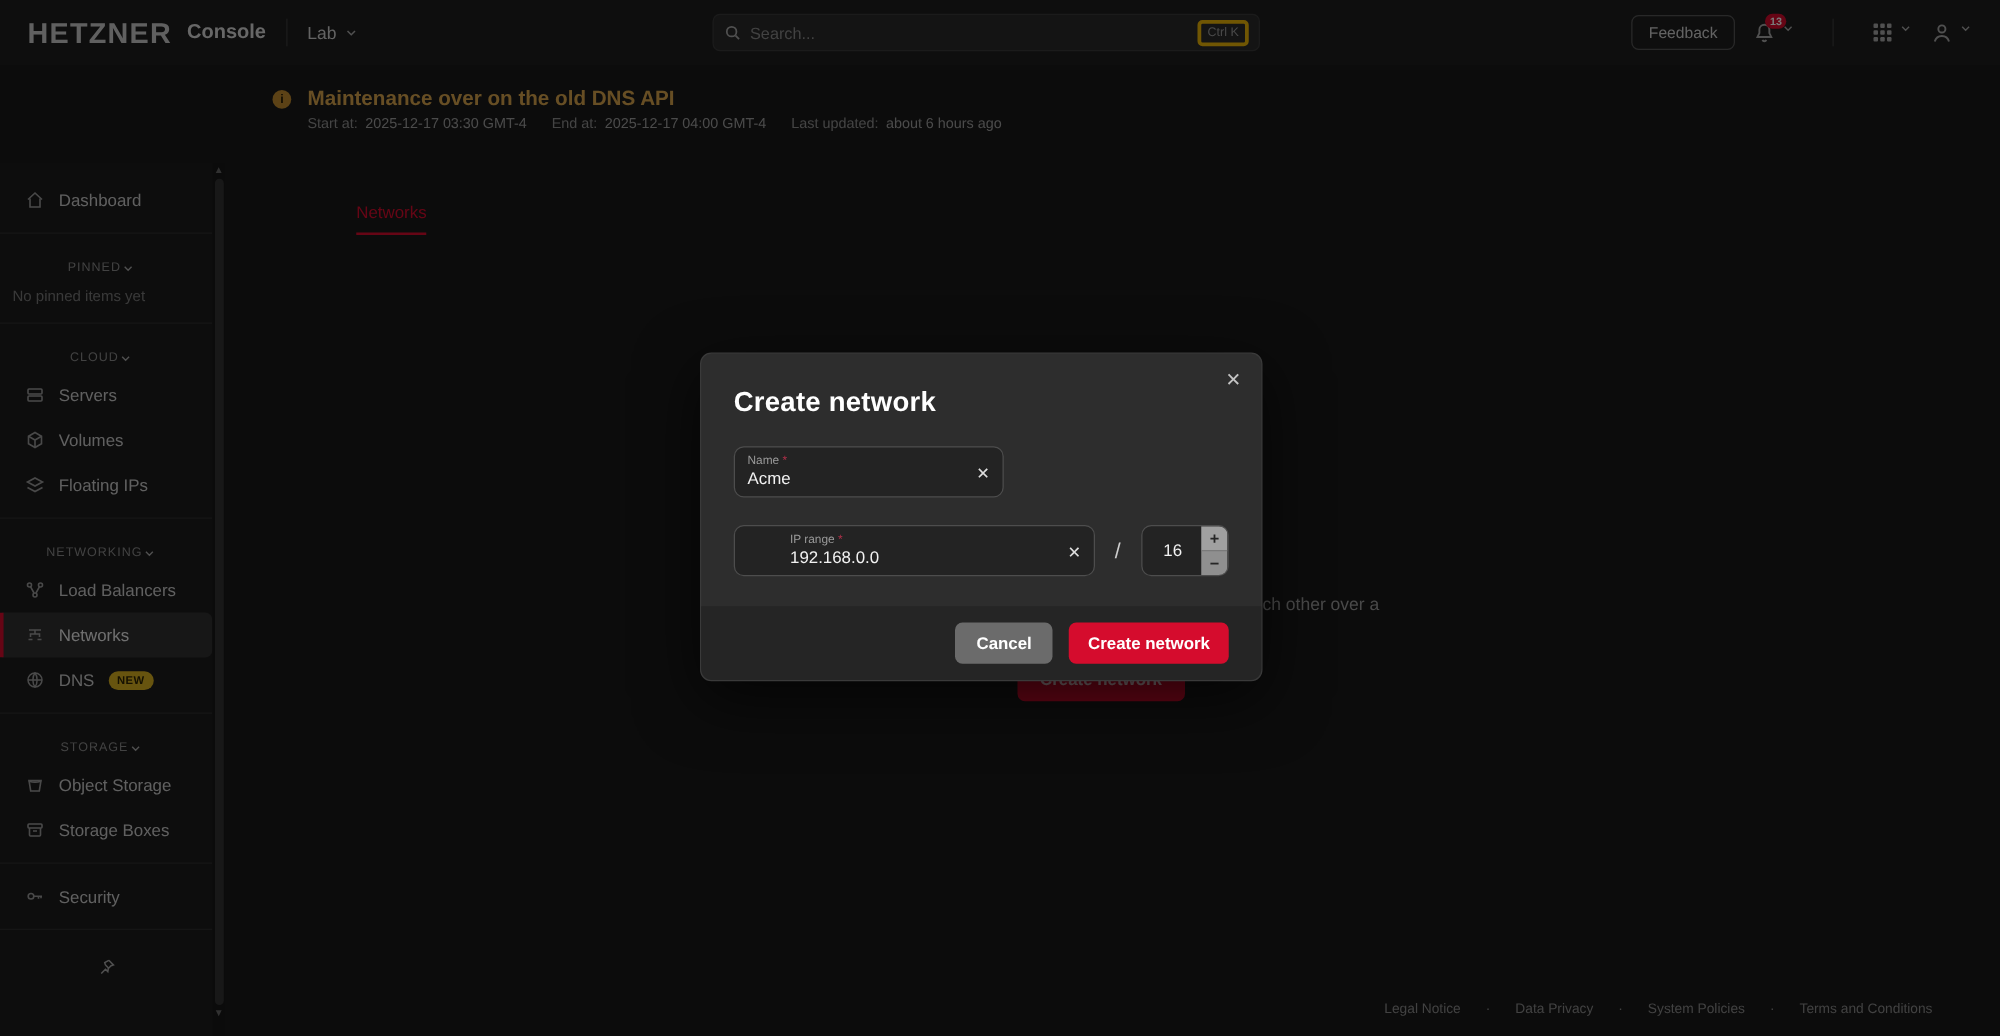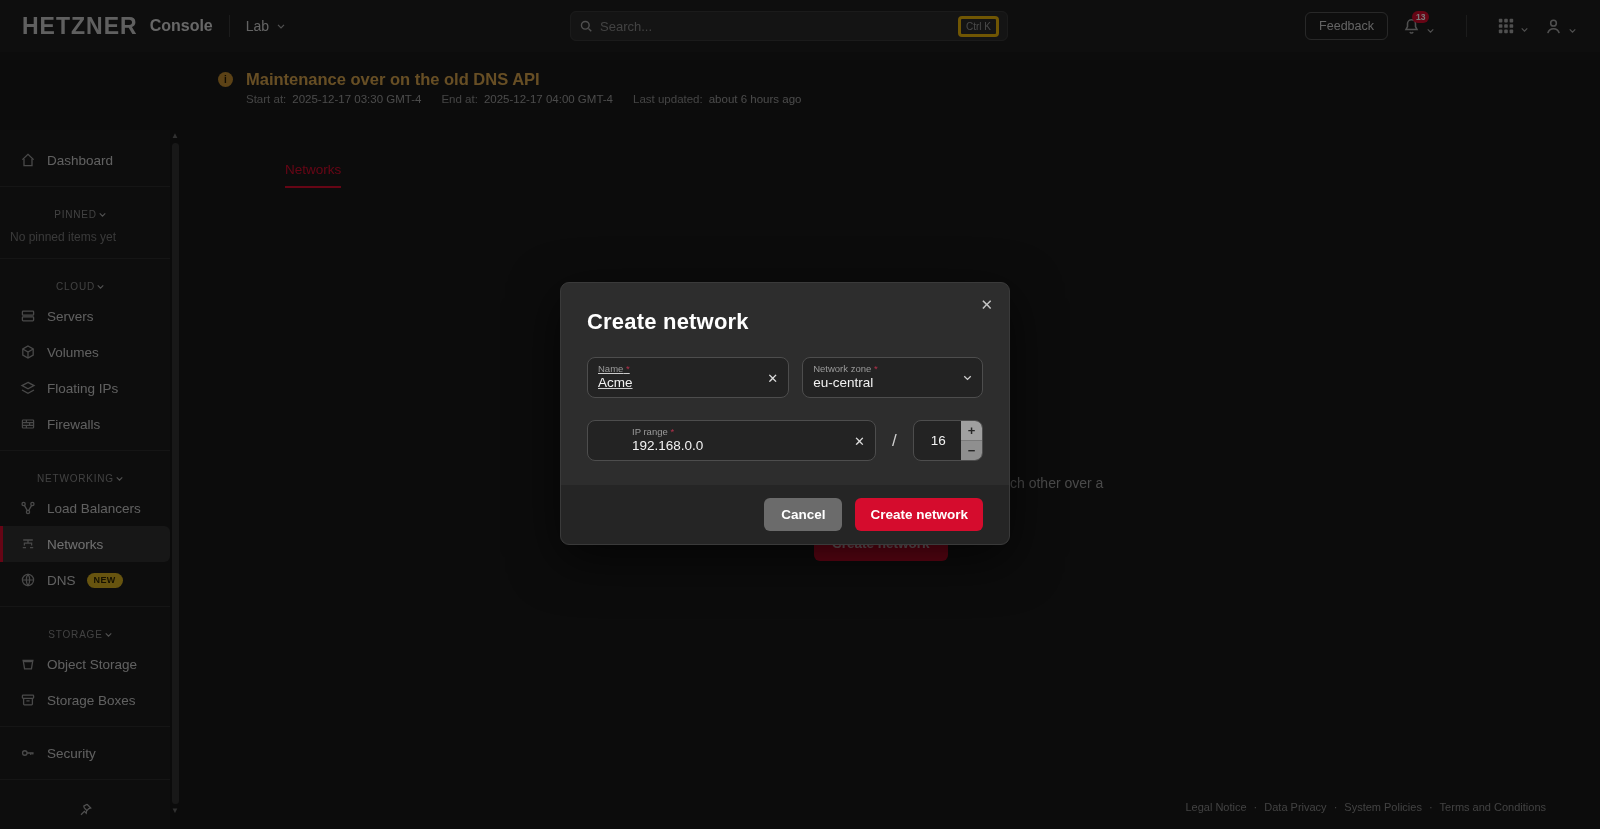--- a/index.html
+++ b/index.html
@@ -11,21 +11,21 @@
   .header { position:absolute; top:0; left:0; right:0; height:52px; background:#1f1f1f; display:flex; align-items:center; padding:0 22px; z-index:1; }
   .logo { font-weight:bold; font-size:23px; letter-spacing:1px; color:#c9c9c9; }
   .app-name { font-size:16px; font-weight:600; color:#d8d8d8; margin-left:12px; }
   .hdiv { width:1px; height:22px; background:#3c3c3c; margin:0 16px; }
   .project-switcher { display:flex; align-items:center; gap:6px; font-size:14px; color:#cfcfcf; cursor:pointer; }
   .search { position:absolute; left:570px; top:11px; width:438px; height:30px; background:#2b2b2b; border:1px solid #3a3a3a; border-radius:6px; display:flex; align-items:center; padding:0 8px; gap:7px; }
   .search .ph { font-size:13px; color:#8a8a8a; flex:1; }
   .kbd { font-size:10px; color:#9a9a9a; border:3px solid #eab308; border-radius:4px; padding:2px 5px; }
   .hright { margin-left:auto; display:flex; align-items:center; gap:14px; }
   .feedback-btn { border:1px solid #555; border-radius:6px; padding:6px 13px; font-size:12.5px; color:#cfcfcf; background:transparent; cursor:pointer; }
-  .icon-group { display:flex; align-items:flex-end; gap:4px; cursor:pointer; position:relative; }
+  .icon-group { display:flex; align-items:flex-start; gap:4px; cursor:pointer; position:relative; }
   .badge { position:absolute; top:-6px; left:10px; background:#d50c2d; color:#fff; font-size:8.5px; font-weight:bold; border-radius:8px; padding:1px 4px; }
   svg { display:block; }
   .ic { color:#a8a8a8; }
 
   
   .banner { position:absolute; top:52px; left:0; right:0; height:78px; background:#1b1b1b; padding:18px 0 0 218px; z-index:1; }
   .banner-title-row { display:flex; align-items:center; gap:13px; }
   .dot-icon { width:15px; height:15px; border-radius:50%; background:#c08a2e; color:#241a05; font-size:10px; font-weight:bold; display:flex; align-items:center; justify-content:center; }
   .banner-title { font-size:16.5px; font-weight:bold; color:#d7a44c; }
   .banner-meta { margin-top:4px; padding-left:28px; font-size:11.5px; color:#8f8f8f; display:flex; gap:6px; }
@@ -44,36 +44,36 @@
   .pin-row { display:flex; justify-content:center; padding:14px 0; }
   .scrollbar { position:absolute; top:0; right:0; bottom:0; width:10px; background:#181818; }
   .sb-arrow { position:absolute; left:0; width:10px; height:12px; color:#666; font-size:8px; text-align:center; line-height:12px; }
   .sb-thumb { position:absolute; top:13px; bottom:25px; left:1.5px; width:7px; background:#333; border-radius:4px; }
 
   
   .main { position:absolute; top:130px; left:180px; right:0; bottom:0; background:#1a1a1a; z-index:1; }
   .tab { position:absolute; left:105px; top:32px; font-size:13.5px; color:#d50c2d; padding-bottom:9px; border-bottom:2px solid #d50c2d; cursor:pointer; }
   .empty-text { position:absolute; left:830px; top:345px; font-size:14px; color:#9a9a9a; white-space:nowrap; }
   .empty-btn { position:absolute; left:634px; top:396px; background:#d50c2d; color:#f3d2d9; border:none; border-radius:6px; font-size:13.5px; font-weight:bold; padding:10px 18px; cursor:pointer; }
-  .footer-links { position:absolute; right:54px; bottom:16px; font-size:11px; color:#8a8a8a; display:flex; gap:7px; }
+  .footer-links { position:absolute; right:54px; bottom:16px; font-size:11px; color:#8a8a8a; display:flex; gap:20px; }
   .footer-links span[data-interactable="true"] { cursor:pointer; }
 
   
   .overlay { position:absolute; inset:0; background:rgba(0,0,0,0.52); z-index:10; }
   .modal { position:absolute; left:560px; top:282px; width:450px; z-index:20; background:#2d2d2d; border:1px solid #3a3a3a; border-radius:9px; box-shadow:0 14px 50px rgba(0,0,0,.65); }
   .modal-close { position:absolute; top:14px; right:16px; color:#c4c4c4; font-size:15px; cursor:pointer; line-height:1; }
   .modal-body { padding:26px 26px 24px 26px; }
   .modal-title { font-size:22px; font-weight:600; color:#fff; letter-spacing:.2px; }
   .form-row { display:flex; gap:13px; margin-top:22px; align-items:center; }
   .field { background:#232323; border:1px solid #4d4d4d; border-radius:8px; height:41px; padding:5px 10px 4px 10px; position:relative; }
   .field .flabel { font-size:9.5px; color:#9a9a9a; }
   .field .flabel .req { color:#b2304a; }
   .field .fvalue { font-size:13.5px; color:#f2f2f2; margin-top:1px; }
   .clear-x { position:absolute; right:10px; top:13px; color:#dedede; font-size:13px; cursor:pointer; }
-  .f-name { width:216px;text-decoration:underline; }
+  .f-name { width:216px; }
   .f-zone { width:193px; cursor:pointer; }
   .f-zone .chev { position:absolute; right:8px; top:13px; color:#cfcfcf; }
   .f-ip { width:291px;padding-left:44px; }
   .slash { font-size:17px; color:#cfcfcf; padding:0 3px; }
   .f-prefix { width:71px; display:flex; padding:0; overflow:hidden; }
   .f-prefix .pv { flex:1; display:flex; align-items:center; padding-left:17px; font-size:13.5px; color:#f2f2f2; }
   .stepper { width:21px; display:flex; flex-direction:column; }
   .step-btn { flex:1; background:#a0a0a0; color:#262626; font-size:13px; font-weight:bold; display:flex; align-items:center; justify-content:center; cursor:pointer; }
   .step-btn.minus { background:#8f8f8f; border-top:1px solid #7a7a7a; }
   .modal-footer { background:#252525; border-radius:0 0 9px 9px; padding:13px 26px; display:flex; justify-content:flex-end; gap:13px; }
@@ -230,29 +230,20 @@
       </div>
       <div class="side-item" data-interactable="true">
         <span class="ic" data-interactable="false">
             <svg width="16" height="16" viewBox="0 0 20 20" fill="none" stroke="currentColor" stroke-width="1.6">
               <path d="M10 3l7.5 4L10 11 2.5 7z"></path>
               <path d="M2.5 12.5L10 16.5l7.5-4"></path>
             </svg>
           </span>
         <span data-interactable="false">Floating IPs</span>
       </div>
-      <div class="side-item" data-interactable="true">
-        <span class="ic" data-interactable="false">
-            <svg width="16" height="16" viewBox="0 0 20 20" fill="none" stroke="currentColor" stroke-width="1.5">
-              <rect x="3" y="5" width="14" height="10" rx="1"></rect>
-              <path d="M3 8.3h14M3 11.6h14M8 5v3.3M12 8.3v3.3M8 11.6V15"></path>
-            </svg>
-          </span>
-        <span data-interactable="false">Firewalls</span>
-      </div>
       <div class="sdiv" data-interactable="false"></div>
 
       <div class="sec-head" data-interactable="true">
         <span data-interactable="false">NETWORKING</span>
         <span class="ic" data-interactable="false">
             <svg width="11" height="11" viewBox="0 0 20 20" fill="none" stroke="currentColor" stroke-width="2">
               <path d="M5 8l5 5 5-5"></path>
             </svg>
           </span>
       </div>
@@ -363,29 +354,20 @@
     <span class="modal-close" data-interactable="true">✕</span>
     <div class="modal-body">
       <div class="modal-title" data-interactable="false">Create network</div>
 
       <div class="form-row">
         <div class="field f-name" data-interactable="true">
           <div class="flabel"><span data-interactable="false">Name</span> <span class="req" data-interactable="false">*</span></div>
           <div class="fvalue" data-interactable="false">Acme</div>
           <span class="clear-x" data-interactable="true">✕</span>
         </div>
-        <div class="field f-zone" data-interactable="true">
-          <div class="flabel"><span data-interactable="false">Network zone</span> <span class="req" data-interactable="false">*</span></div>
-          <div class="fvalue" data-interactable="false">eu-central</div>
-          <span class="chev" data-interactable="false">
-              <svg width="13" height="13" viewBox="0 0 20 20" fill="none" stroke="currentColor" stroke-width="2">
-                <path d="M5 8l5 5 5-5"></path>
-              </svg>
-            </span>
-        </div>
       </div>
 
       <div class="form-row">
         <div class="field f-ip" data-interactable="true">
           <div class="flabel"><span data-interactable="false">IP range</span> <span class="req" data-interactable="false">*</span></div>
           <div class="fvalue" data-interactable="false">192.168.0.0</div>
           <span class="clear-x" data-interactable="true">✕</span>
         </div>
         <span class="slash" data-interactable="false">/</span>
         <div class="field f-prefix" data-interactable="true">

